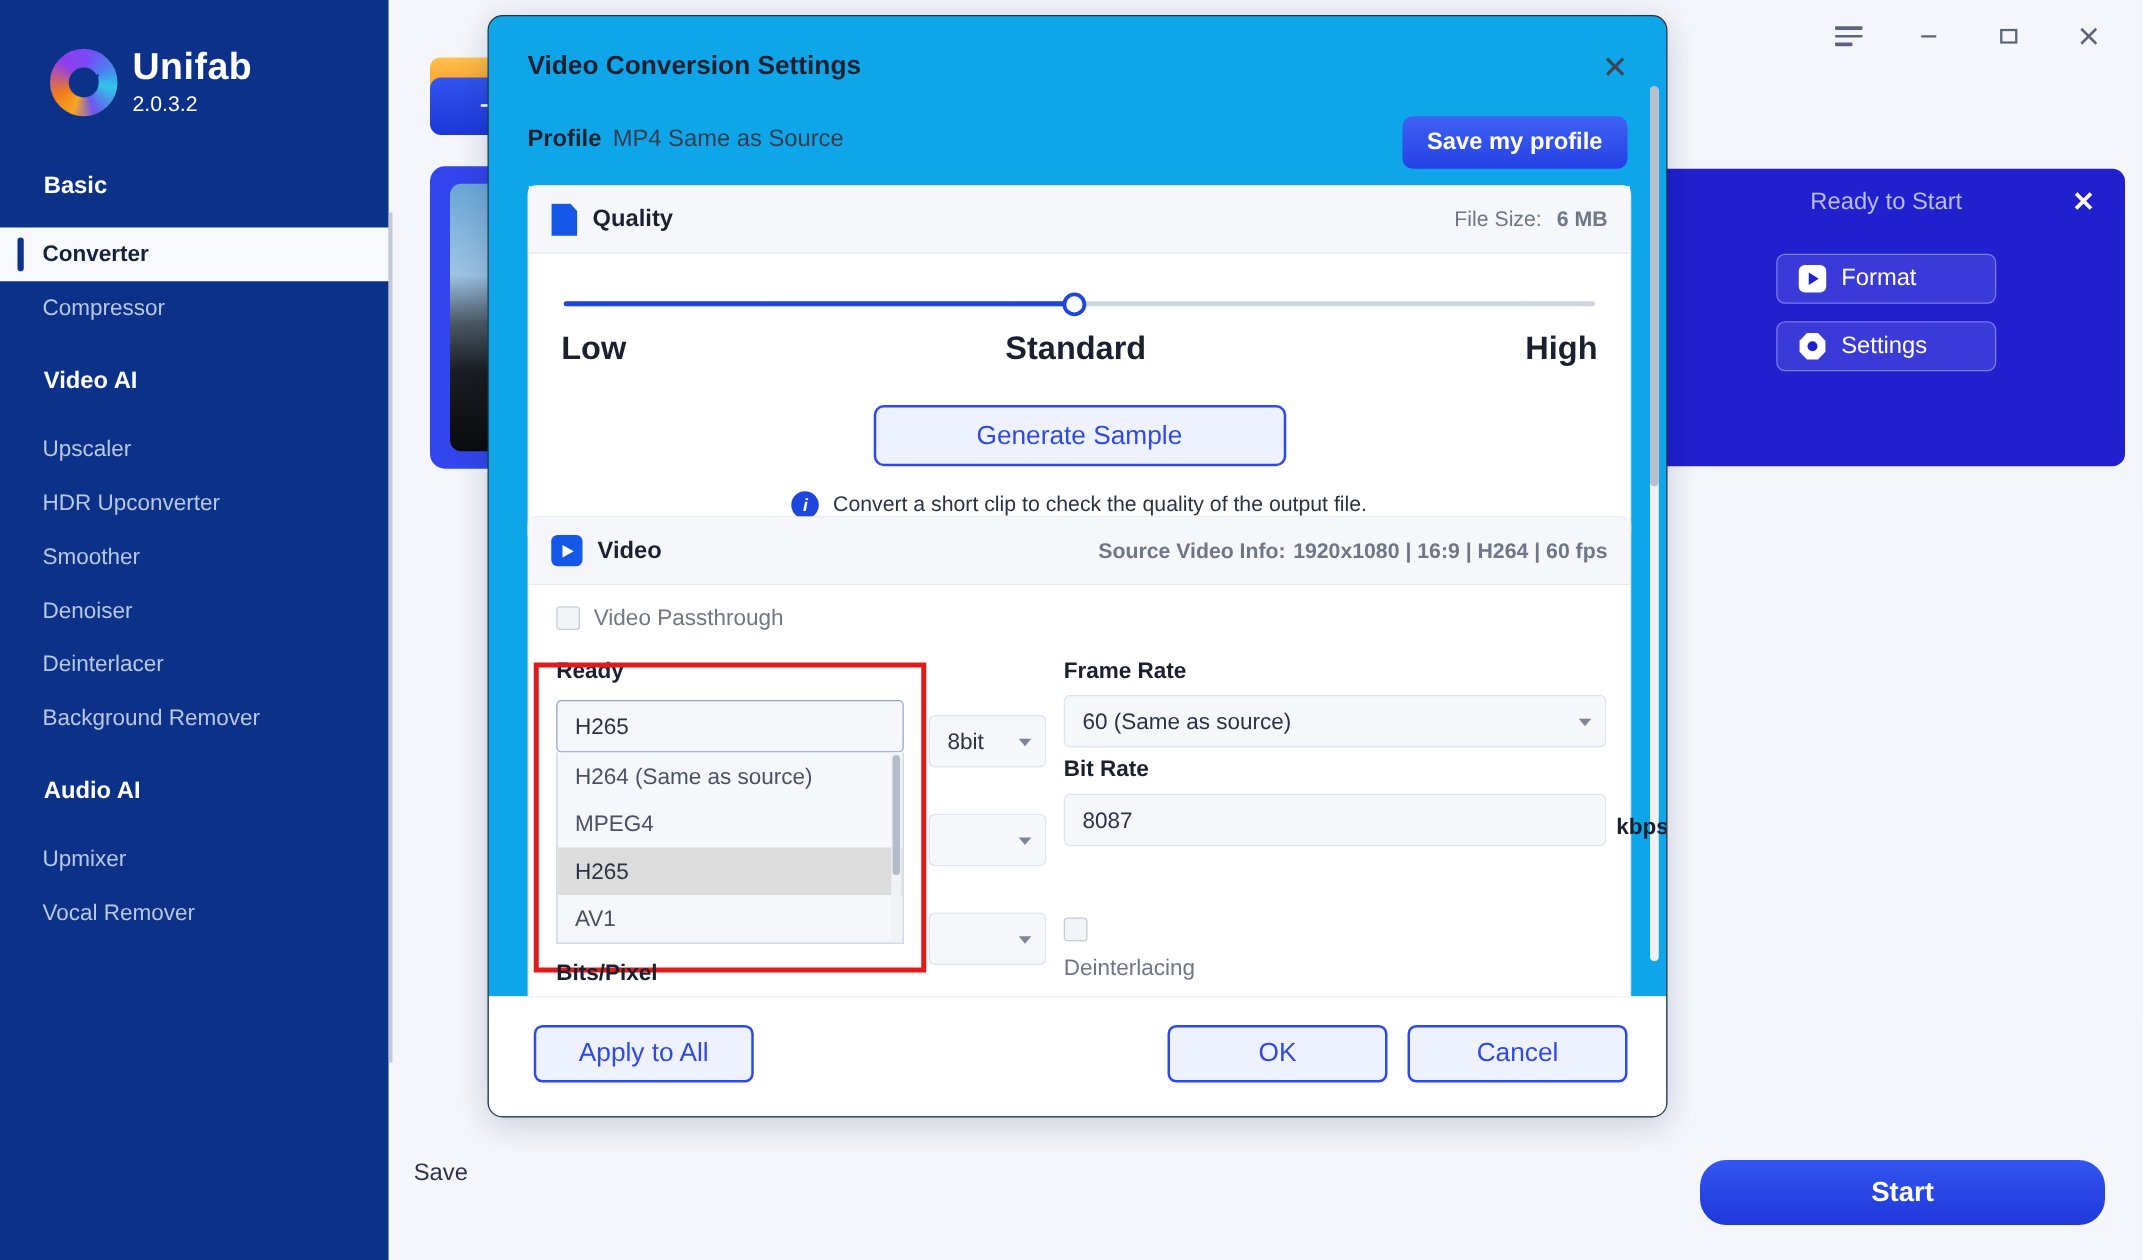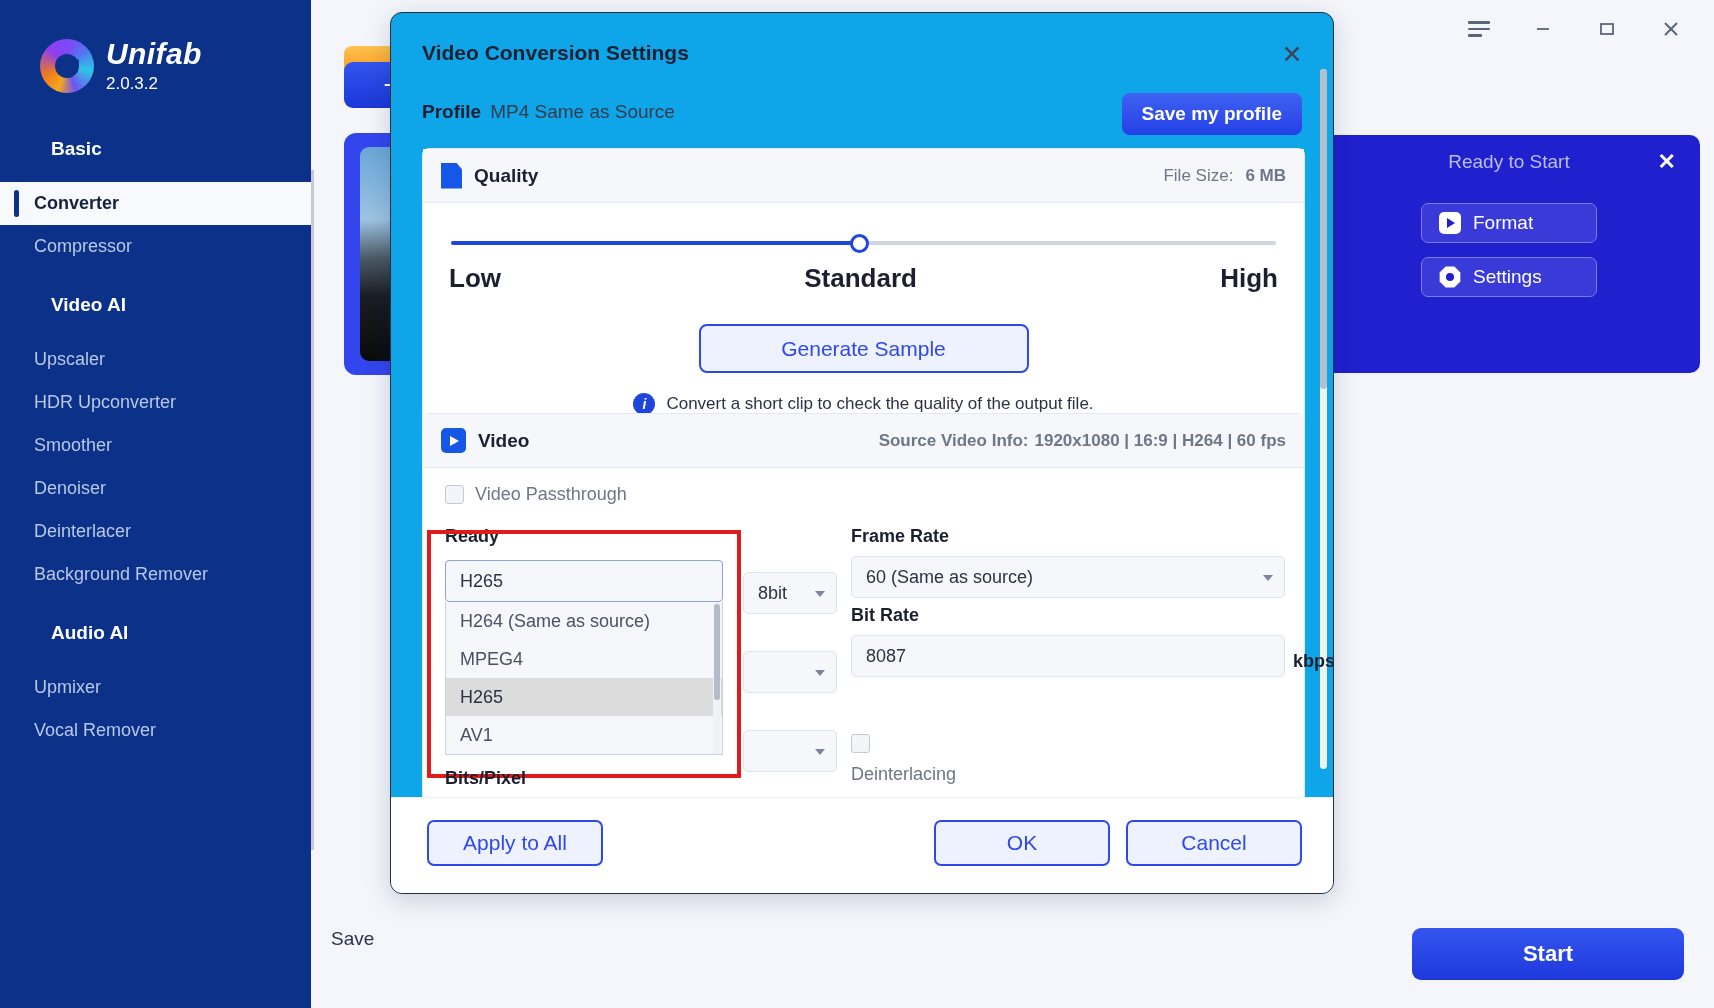--- a/index.html
+++ b/index.html
@@ -44,30 +44,30 @@
   .logo-mark::before {
     content: ""; position: absolute;
     left: 26px; top: 20px; width: 22px; height: 14px;
     background: #0b3288;
     clip-path: polygon(0 50%, 55% 0, 55% 100%);
     transform: rotate(8deg);
   }
   .logo-text { display: flex; flex-direction: column; }
   .logo-name {
     color: #ffffff; font-size: 30px; font-weight: bold;
-    font-style: italic; letter-spacing: .4px; line-height: 1.05;
+    letter-spacing: .4px; line-height: 1.05;
   }
   .logo-ver {
     color: #ffffff; font-size: 17px; margin-top: 4px; font-weight: normal;
   }
 
   .nav { margin-top: 44px; }
   .nav-group-title {
     color: #ffffff; font-size: 19px; font-weight: bold;
-    padding: 0 0 0 34px; margin: 26px 0 22px 17px;
+    padding: 0 0 0 34px; margin: 26px 0 22px 1px;
   }
   .nav-item {
     color: #b9c7e8; font-size: 18px;
     padding: 11px 0 11px 34px; cursor: pointer; position: relative;
   }
   .nav-item.active {
     background: #f7f9fd; color: #14213d; font-weight: bold;
   }
   .nav-item.active::before {
     content: ""; position: absolute; left: 14px; top: 8px;
@@ -123,21 +123,21 @@
   .file-thumb-label {
     position: absolute; left: 0; bottom: 16px; width: 100%;
     text-align: center; color: #d8dde4; font-size: 14px; font-weight: bold;
   }
   .save-text {
     position: absolute; left: 20px; bottom: 58px;
     color: #2b3350; font-size: 19px;
   }
   .start-btn {
     position: absolute; right: 30px; bottom: 28px;
-    width: 272px; height: 52px; border-radius: 9px;
+    width: 324px; height: 52px; border-radius: 21px;
     background: linear-gradient(180deg,#3355ef,#1f38dc);
     color: #fff; font-size: 22px; font-weight: bold;
     display: flex; align-items: center; justify-content: center;
     cursor: pointer;
   }
 
   
   .ready-panel {
     position: absolute; right: 14px; top: 135px;
     width: 382px; height: 238px; border-radius: 10px;

